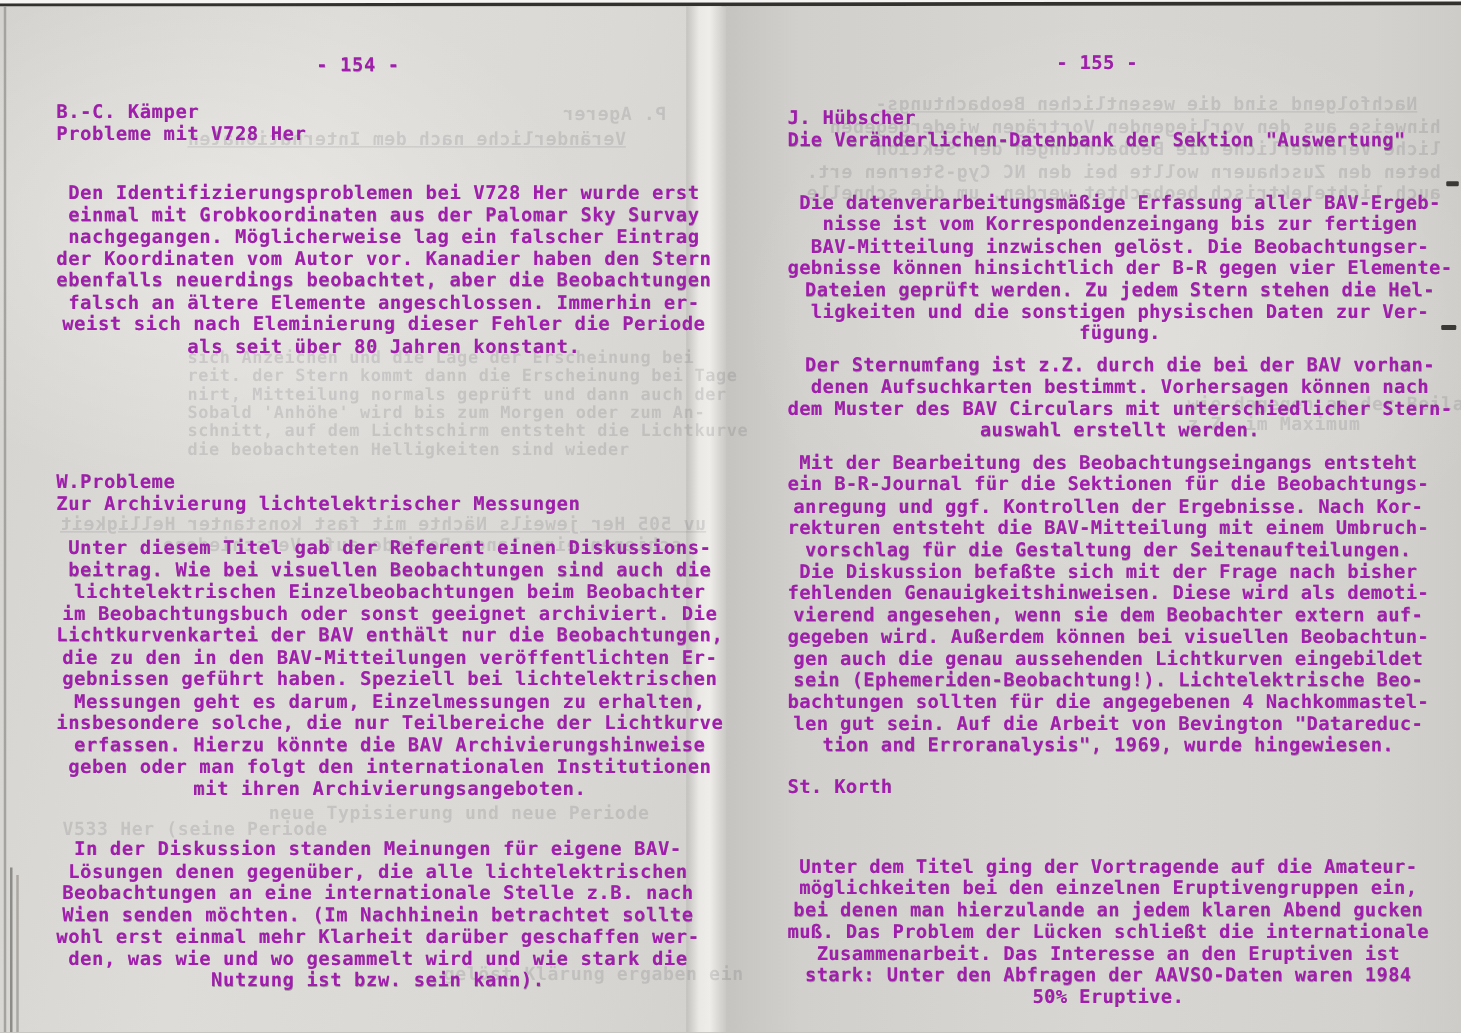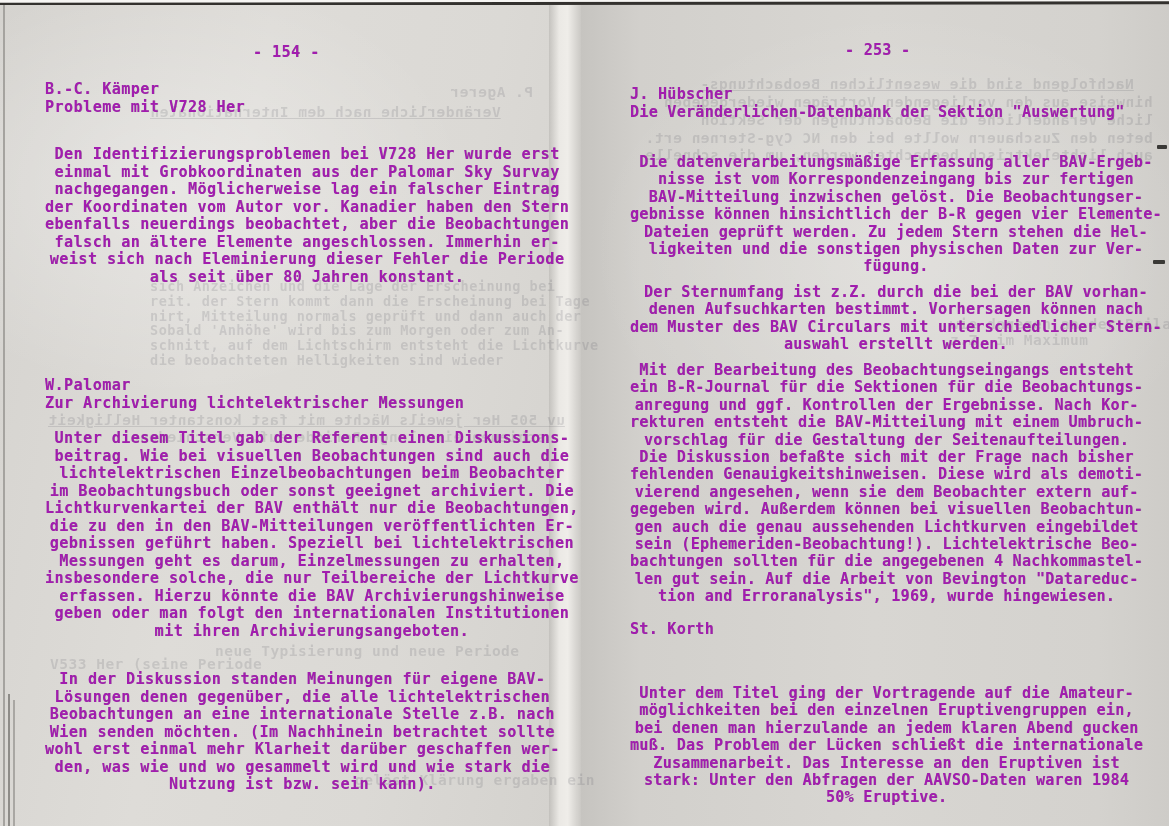--- a/index.html
+++ b/index.html
@@ -133,21 +133,21 @@
   <div class="txt l-a1-author">B.-C. Kämper</div>
   <div class="txt l-a1-title">Probleme mit V728 Her</div>
   <div class="txt l-a1-p1">Den Identifizierungsproblemen bei V728 Her wurde erst
 einmal mit Grobkoordinaten aus der Palomar Sky Survay
 nachgegangen. Möglicherweise lag ein falscher Eintrag
 der Koordinaten vom Autor vor. Kanadier haben den Stern
 ebenfalls neuerdings beobachtet, aber die Beobachtungen
 falsch an ältere Elemente angeschlossen. Immerhin er-
 weist sich nach Eleminierung dieser Fehler die Periode
 als seit über 80 Jahren konstant.</div>
-  <div class="txt l-a2-author">W.Palomar</div>
+  <div class="txt l-a2-author">W.Probleme</div>
   <div class="txt l-a2-p1">Unter diesem Titel gab der Referent einen Diskussions-
 beitrag. Wie bei visuellen Beobachtungen sind auch die
 lichtelektrischen Einzelbeobachtungen beim Beobachter
 im Beobachtungsbuch oder sonst geeignet archiviert. Die
 Lichtkurvenkartei der BAV enthält nur die Beobachtungen,
 die zu den in den BAV-Mitteilungen veröffentlichten Er-
 gebnissen geführt haben. Speziell bei lichtelektrischen
 Messungen geht es darum, Einzelmessungen zu erhalten,
 insbesondere solche, die nur Teilbereiche der Lichtkurve
 erfassen. Hierzu könnte die BAV Archivierungshinweise
@@ -155,21 +155,21 @@
 mit ihren Archivierungsangeboten.</div>
   <div class="txt l-a2-title">Zur Archivierung lichtelektrischer Messungen</div>
   <div class="txt l-a2-p2">In der Diskussion standen Meinungen für eigene BAV-
 Lösungen denen gegenüber, die alle lichtelektrischen
 Beobachtungen an eine internationale Stelle z.B. nach
 Wien senden möchten. (Im Nachhinein betrachtet sollte
 wohl erst einmal mehr Klarheit darüber geschaffen wer-
 den, was wie und wo gesammelt wird und wie stark die
 Nutzung ist bzw. sein kann).</div>
 
-  <div class="txt rp r-pn">- 253 -</div>
+  <div class="txt rp r-pn">- 155 -</div>
   <div class="txt rp r-a1-author">J. Hübscher</div>
   <div class="txt rp r-a1-title">Die Veränderlichen-Datenbank der Sektion "Auswertung"</div>
   <div class="txt rp r-a1-p1">Die datenverarbeitungsmäßige Erfassung aller BAV-Ergeb-
 nisse ist vom Korrespondenzeingang bis zur fertigen
 BAV-Mitteilung inzwischen gelöst. Die Beobachtungser-
 gebnisse können hinsichtlich der B-R gegen vier Elemente-
 Dateien geprüft werden. Zu jedem Stern stehen die Hel-
 ligkeiten und die sonstigen physischen Daten zur Ver-
 fügung.</div>
   <div class="txt rp r-a1-p2">Der Sternumfang ist z.Z. durch die bei der BAV vorhan-

